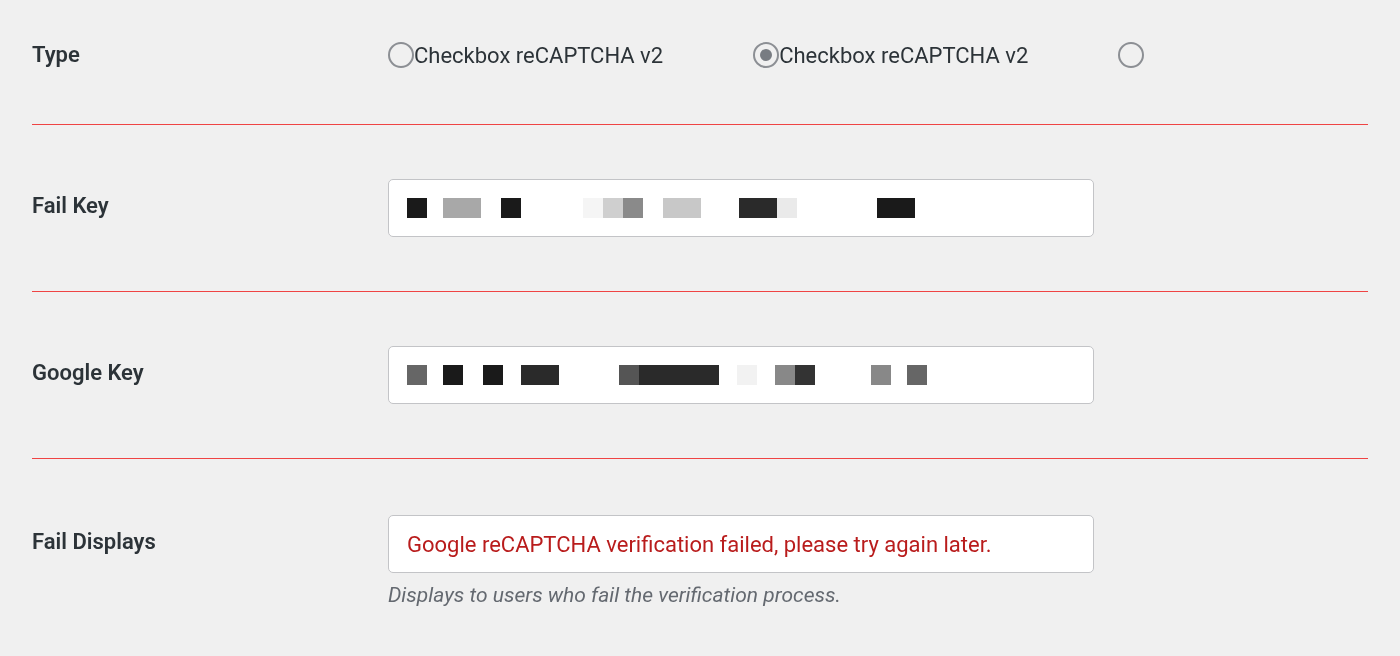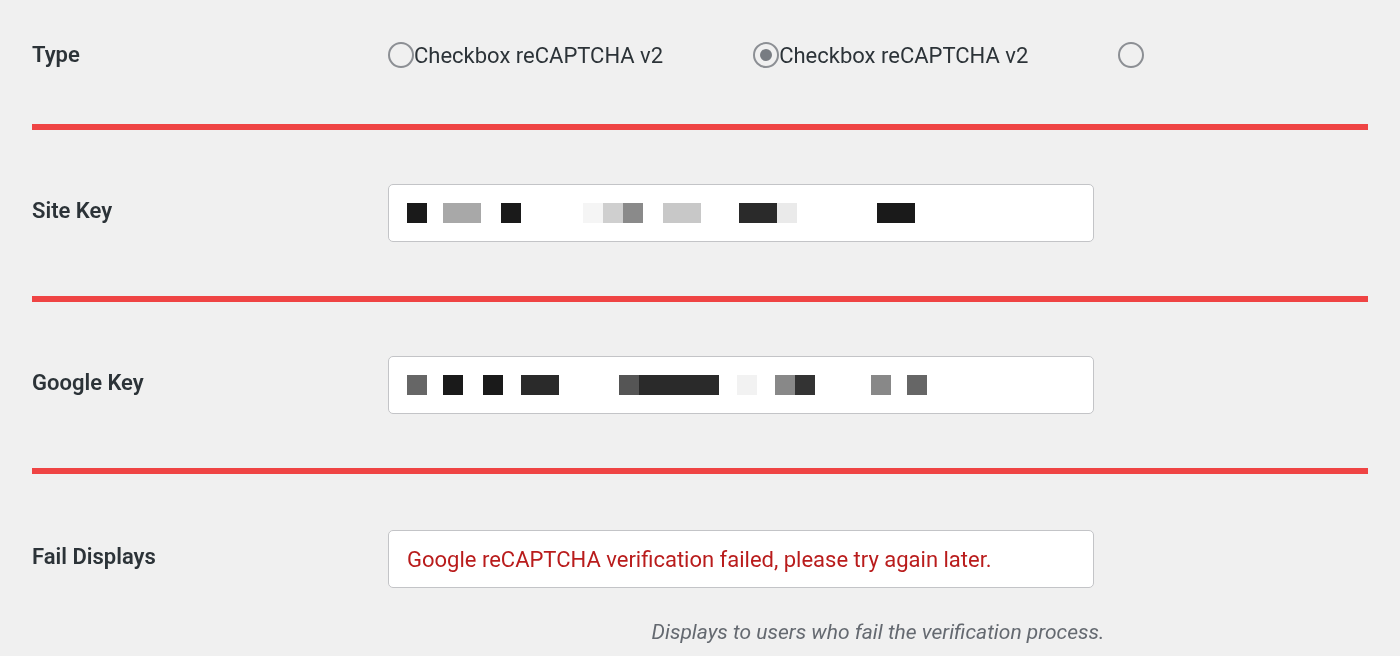--- a/index.html
+++ b/index.html
@@ -14,21 +14,21 @@
       height: 656px;
       color: #2c3338;
     }
     .settings-form {
       padding: 20px 32px 0 32px;
     }
     .form-row {
       display: flex;
       align-items: flex-start;
       padding: 26px 0 36px 0;
-      border-bottom: 6px solid #ef4444;
+      border-bottom: 1px solid #ef4444;
     }
     .form-row.no-border {
       border-bottom: none;
     }
     .form-label {
       width: 356px;
       flex-shrink: 0;
       font-size: 22px;
       font-weight: 600;
       color: #2c3338;
@@ -99,22 +99,21 @@
       height: 100%;
     }
     .blk {
       height: 20px;
       display: inline-block;
     }
     .help-text {
       font-size: 21px;
       font-style: italic;
       color: #646970;
-      margin-top: 32px;
-      text-align: center;
+      margin-top: 10px;
     }
     .row-type {
       padding-top: 22px;
       padding-bottom: 56px;
     }
     .row-type .form-label {
       padding-top: 0;
     }
     .row-key {
       padding-top: 54px;
@@ -149,21 +148,21 @@
           <span class="radio-label">Checkbox reCAPTCHA v2</span>
         </label>
         <label class="radio-option">
           <span class="radio-circle"></span>
         </label>
       </div>
     </div>
   </div>
 
   <div class="form-row row-key">
-    <div class="form-label">Site Key</div>
+    <div class="form-label">Fail Key</div>
     <div class="form-content">
       <div class="text-input">
         <div class="redacted-blocks">
           <span class="blk" style="width:20px;background:#1a1a1a;"></span>
           <span class="blk" style="width:16px;"></span>
           <span class="blk" style="width:38px;background:#a8a8a8;"></span>
           <span class="blk" style="width:20px;"></span>
           <span class="blk" style="width:20px;background:#1a1a1a;"></span>
           <span class="blk" style="width:62px;"></span>
           <span class="blk" style="width:20px;background:#f5f5f5;"></span>

